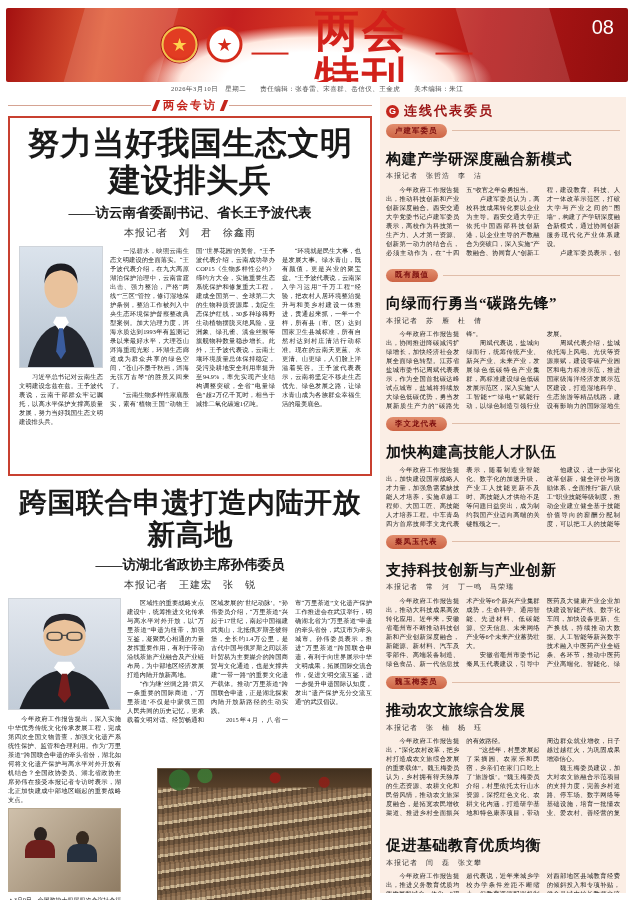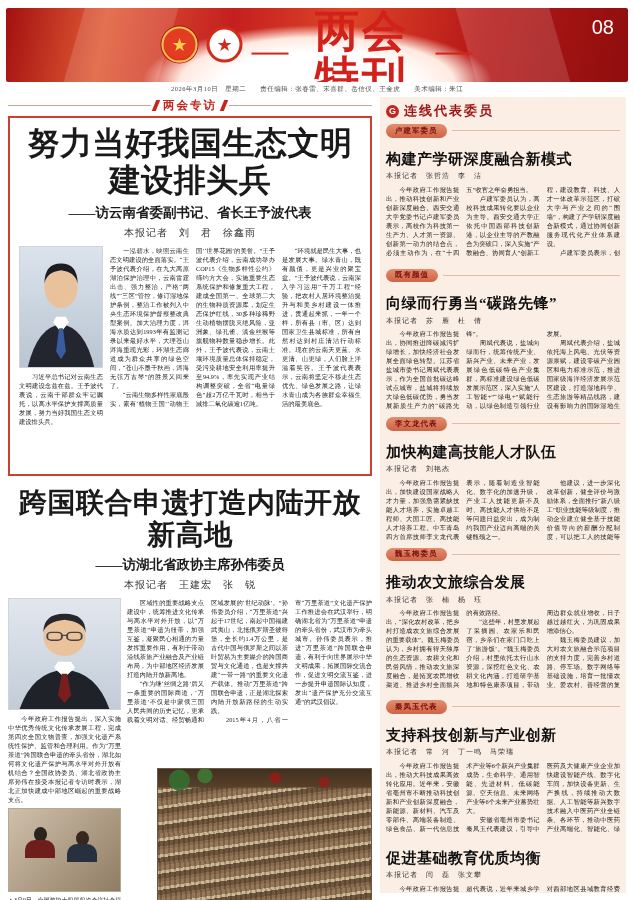--- a/index.html
+++ b/index.html
@@ -253,48 +253,47 @@
 　　周斌代表说，盐城向绿而行，统筹传统产业、新兴产业、未来产业，发展绿色低碳特色产业集群，高标准建设绿色低碳发展示范区，深入实施“人工智能+”“绿电+”赋能行动，以绿色制造引领行业发展。
 　　周斌代表介绍，盐城依托海上风电、光伏等资源禀赋，建设零碳产业园区和电力标准示范，推进国家级海洋经济发展示范区建设，打造湿地科学、生态旅游等精品线路，建设有影响力的国际湿地生态旅游目的地。同时，学习运用“千万工程”经验，梯次打造一批宜居宜业和美乡村，让绿色发展成为盐城最亮丽的底色。</div>
   </div>
 
   <div class="item">
     <div class="item-head">
       <span class="pill">李文龙代表</span>
       <span class="head-rule"></span>
     </div>
     <div class="item-title">加快构建高技能人才队伍</div>
-    <div class="item-byline">本报记者　刘艳杰</div>
     <div class="item-body bodytext h68">　　今年政府工作报告提出，加快建设国家战略人才力量，加强急需紧缺技能人才培养，实施卓越工程师、大国工匠、高技能人才培养工程。中车青岛四方首席技师李文龙代表表示，随着制造业智能化、数字化的加速升级，产业工人技能更新不及时、高技能人才供给不足等问题日益突出，成为制约我国产业迈向高端的关键瓶颈之一。
 　　他建议，进一步深化改革创新，健全评价与激励体系，全面推行“新八级工”职业技能等级制度，推动企业建立健全基于技能价值导向的薪酬分配制度，可以把工人的技能等级与薪酬待遇挂钩，畅通产业工人职业发展通道，让更多青年愿意学技能、钻研技能，成长为大国工匠。</div>
+  </div>
+
+  <div class="item">
+    <div class="item-head">
+      <span class="pill">秦凤玉代表</span>
+      <span class="head-rule"></span>
+    </div>
+    <div class="item-title">支持科技创新与产业创新</div>
+    <div class="item-byline">本报记者　常　河　丁一鸣　马荣瑞</div>
+    <div class="item-body bodytext h78">　　今年政府工作报告提出，推动大科技成果高效转化应用。近年来，安徽省亳州市不断推动科技创新和产业创新深度融合，新能源、新材料、汽车及零部件、高端装备制造、绿色食品、新一代信息技术产业等6个新兴产业集群成势，生命科学、通用智能、先进材料、低碳能源、空天信息、未来网络产业等6个未来产业蓄势壮大。
+　　安徽省亳州市委书记秦凤玉代表建议，引导中医药及大健康产业企业加快建设智能产线、数字化车间，加快设备更新、生产换线，持续推动大数据、人工智能等新兴数字技术融入中医药产业全链条、各环节，推动中医药产业高端化、智能化、绿色化发展。
+　　秦凤玉代表表示，亳州市将持续擦亮“世界中医药之都”名片，深化“产教融合、校企合作”，定向培养智能制造、生物工程等应用型技能人才，完善资金链、人才链，加快推动科技创新与产业创新深度融合发展，奋力在高水平科技自立自强中展现更大作为。</div>
   </div>
 
   <div class="item">
     <div class="item-head">
       <span class="pill">魏玉梅委员</span>
       <span class="head-rule"></span>
     </div>
     <div class="item-title">推动农文旅综合发展</div>
     <div class="item-byline">本报记者　张　楠　杨　珏</div>
     <div class="item-body bodytext h88">　　今年政府工作报告提出，“深化农村改革，把乡村打造成农文旅综合发展的重要载体”。魏玉梅委员认为，乡村拥有得天独厚的生态资源、农耕文化和民俗风情，推动农文旅深度融合，是拓宽农民增收渠道、推进乡村全面振兴的有效路径。
 　　“这些年，村里发展起了采摘园、农家乐和民宿，乡亲们在家门口吃上了‘旅游饭’。”魏玉梅委员介绍，村里依托太行山水资源，深挖红色文化、农耕文化内涵，打造研学基地和特色康养项目，带动周边群众就业增收，日子越过越红火，为巩固成果增添信心。
 　　魏玉梅委员建议，加大对农文旅融合示范项目的支持力度，完善乡村道路、停车场、数字网络等基础设施，培育一批懂农业、爱农村、善经营的复合型人才，让绿水青山持续释放生态红利，为推进乡村全面振兴增添新动能。</div>
   </div>
 
   <div class="item">
-    <div class="item-head">
-      <span class="pill">秦凤玉代表</span>
-      <span class="head-rule"></span>
-    </div>
-    <div class="item-title">支持科技创新与产业创新</div>
-    <div class="item-byline">本报记者　常　河　丁一鸣　马荣瑞</div>
-    <div class="item-body bodytext h78">　　今年政府工作报告提出，推动大科技成果高效转化应用。近年来，安徽省亳州市不断推动科技创新和产业创新深度融合，新能源、新材料、汽车及零部件、高端装备制造、绿色食品、新一代信息技术产业等6个新兴产业集群成势，生命科学、通用智能、先进材料、低碳能源、空天信息、未来网络产业等6个未来产业蓄势壮大。
-　　安徽省亳州市委书记秦凤玉代表建议，引导中医药及大健康产业企业加快建设智能产线、数字化车间，加快设备更新、生产换线，持续推动大数据、人工智能等新兴数字技术融入中医药产业全链条、各环节，推动中医药产业高端化、智能化、绿色化发展。
-　　秦凤玉代表表示，亳州市将持续擦亮“世界中医药之都”名片，深化“产教融合、校企合作”，定向培养智能制造、生物工程等应用型技能人才，完善资金链、人才链，加快推动科技创新与产业创新深度融合发展，奋力在高水平科技自立自强中展现更大作为。</div>
-  </div>
-
-  <div class="item">
     <div class="item-title">促进基础教育优质均衡</div>
     <div class="item-byline">本报记者　闫　磊　张文攀</div>
     <div class="item-body bodytext h64">　　今年政府工作报告提出，推进义务教育优质均衡发展和城乡一体化。“现在农村学校也有了新教学楼、计算机教室和标准操场，孩子们在家门口就能上好学。”宁夏一线教师薛超代表说，近年来城乡学校办学条件差距不断缩小，但教育资源配置机制还不够完善，“互联网+教育”尚未全覆盖，均衡仍需从“基本”迈向“优质”。
 　　薛超代表建议，加大对西部地区县域教育经费的倾斜投入和专项补贴，健全县域内校长教师交流轮岗机制，以“互联网+教育”放大优质资源辐射效应，从“这设备”转向“送资源”，用好国家中小学智慧教育平台，推动城乡学校结对共建，让每个孩子都能享有公平而有质量的教育。</div>
   </div>
 </div>
 
 </body></html>

